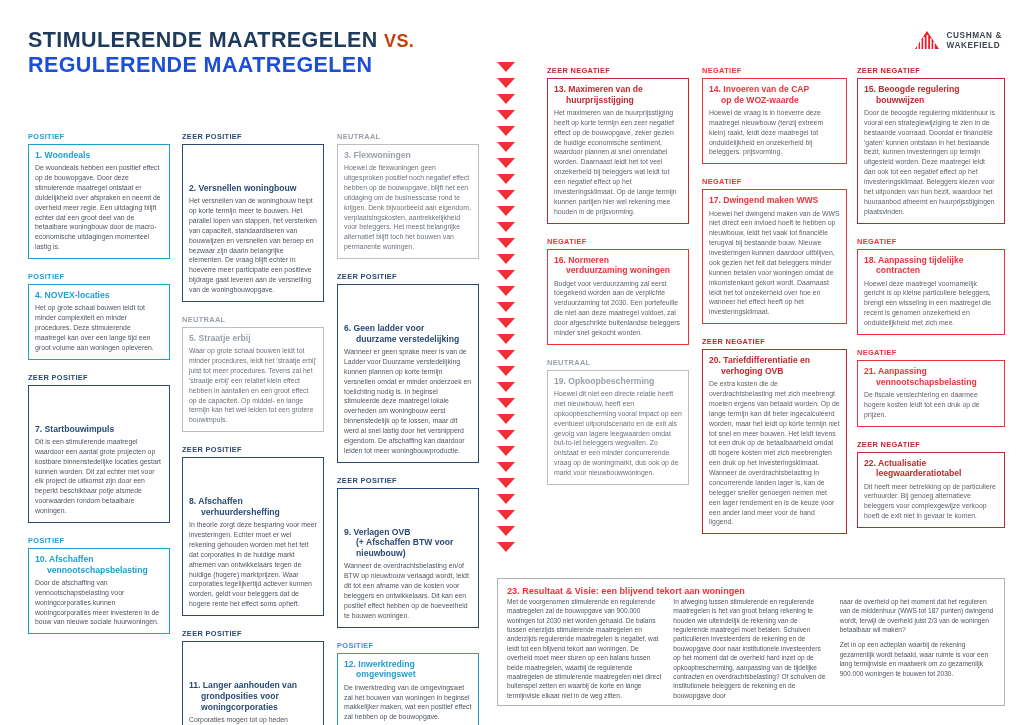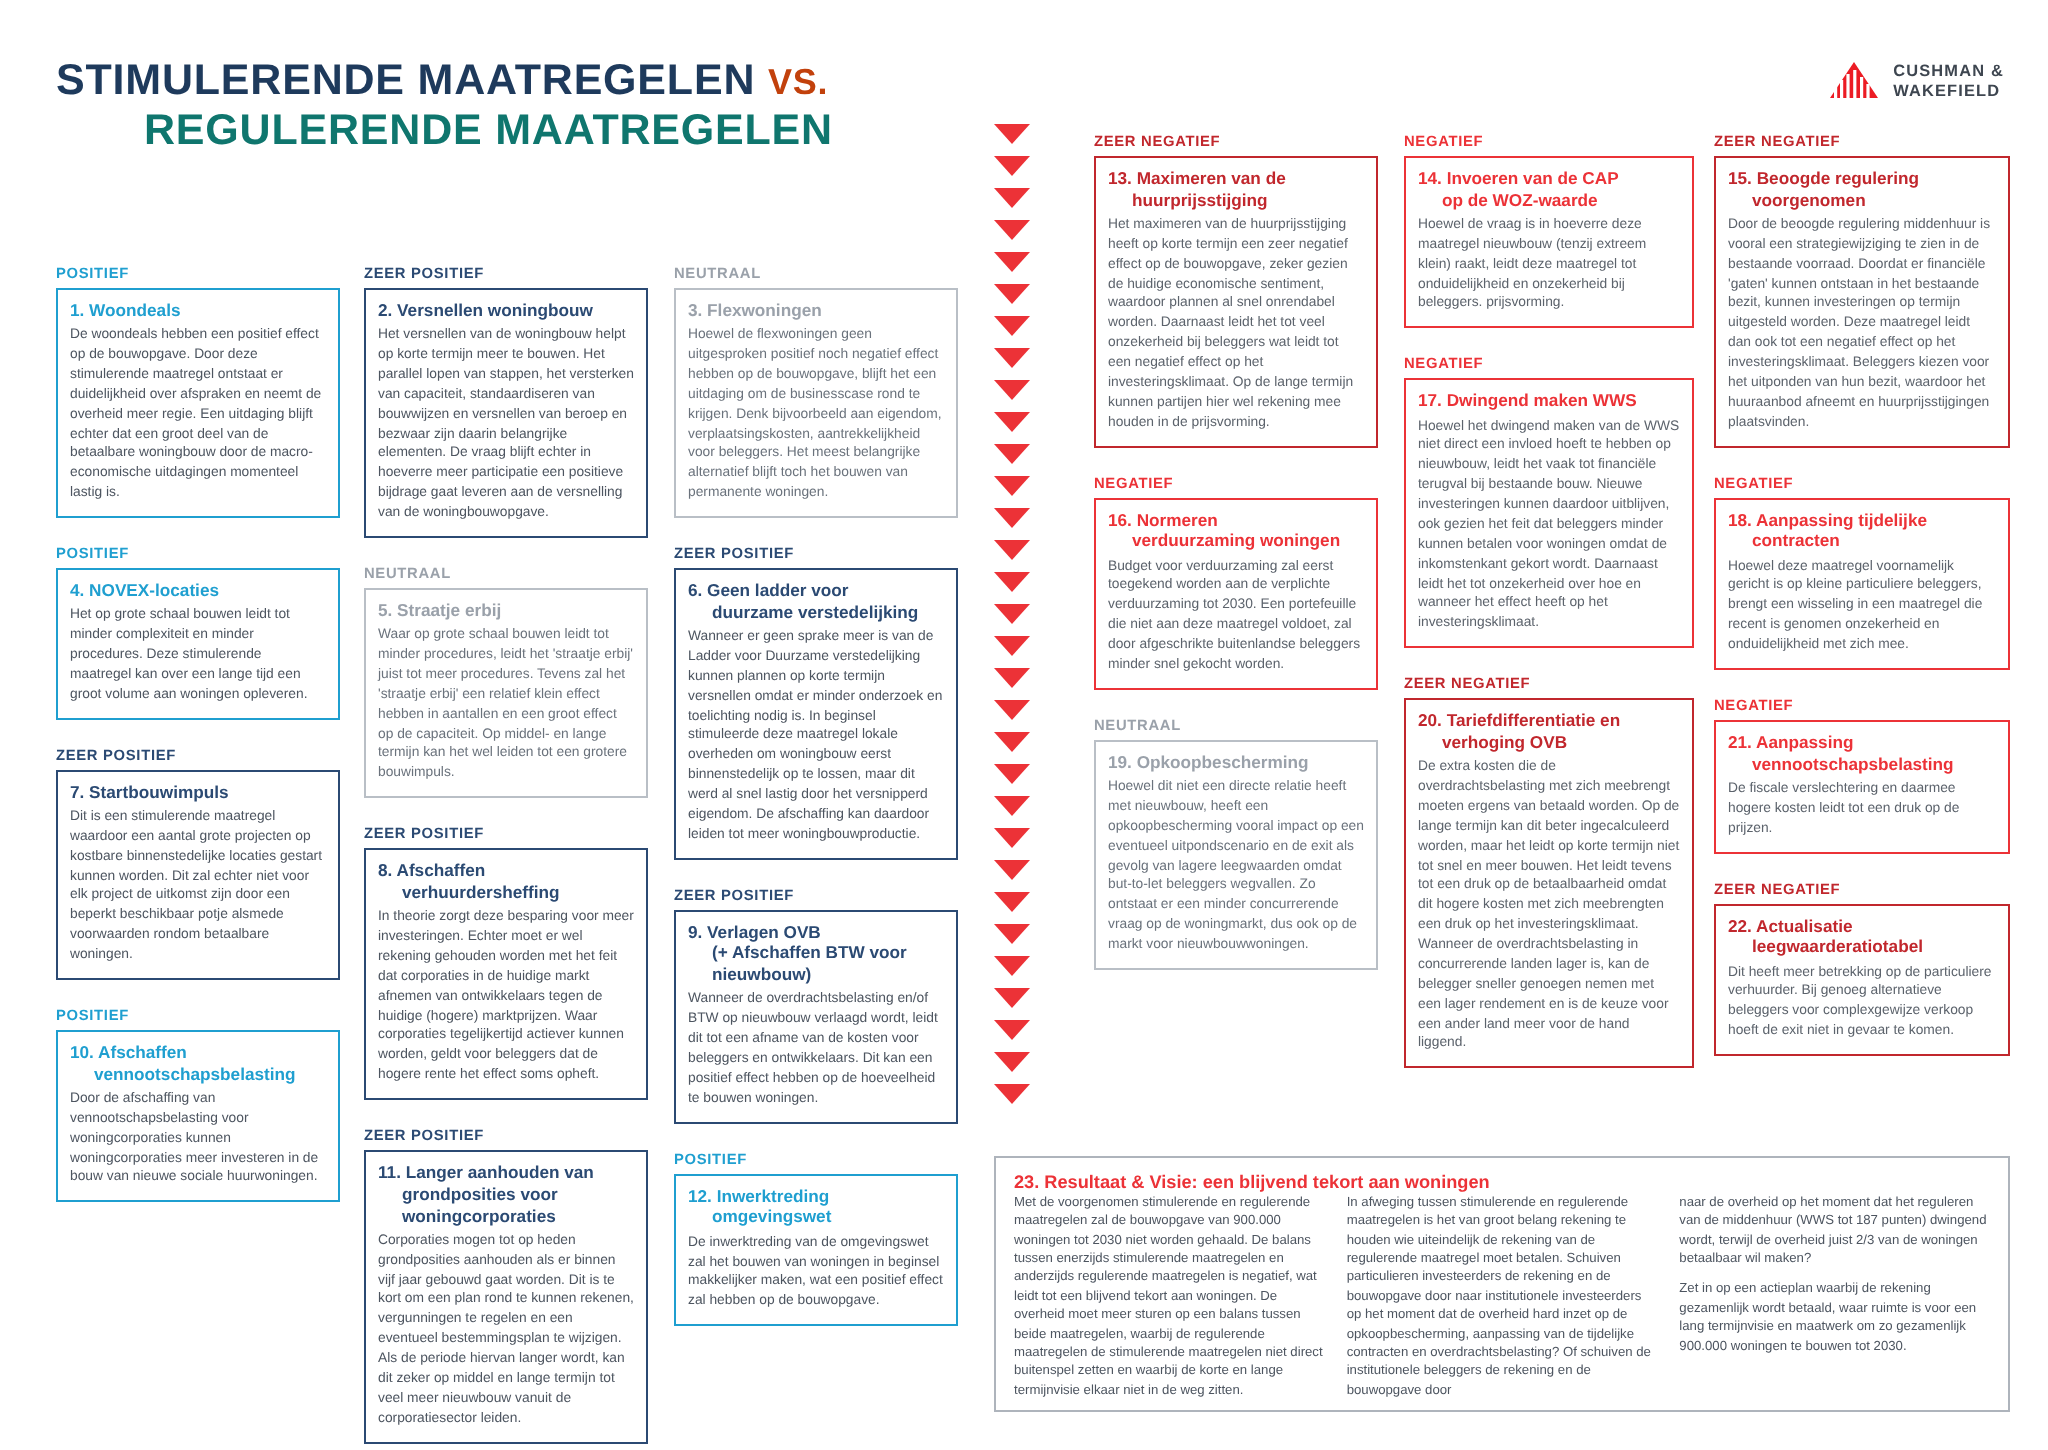--- a/index.html
+++ b/index.html
@@ -9,21 +9,21 @@
     font-family: "Liberation Sans", sans-serif;
     overflow: hidden;
   }
   .page { position: relative; width: 1024px; height: 725px; }
 
   
   .header { position: absolute; left: 28px; top: 28px; width: 700px; }
   .h-line1 { font-size: 21.5px; font-weight: bold; letter-spacing: .4px; line-height: 1.15; }
   .h-main-blue { color: #1e3a5c; }
   .h-vs { color: #c2410c; font-weight: bold; font-size: 18px; }
-  .h-line2 { font-size: 21.5px; font-weight: bold; letter-spacing: .4px; color: #0f766e; line-height: 1.15; margin-left: 44px; }
+  .h-line2 { font-size: 21.5px; font-weight: bold; letter-spacing: .4px; color: #1d4ed8; line-height: 1.15; }
   .h-sub { margin-top: 4px; font-size: 13.4px; color: #6f7680; line-height: 1.35; font-weight: normal; }
 
   
   .logo { position: absolute; right: 22px; top: 30px; display: flex; align-items: center; gap: 7px; }
   .logo-mark { width: 26px; height: 22px; position: relative; }
   .logo-text { font-size: 8.2px; font-weight: bold; color: #3d4category; color:#3e4650; letter-spacing: .6px; line-height: 1.25; }
 
   
   .arrow-strip { position: absolute; left: 497px; top: 62px; width: 22px; height: 500px; }
   .arrow-strip .av { position: absolute; left: 0; width: 0; height: 0;
@@ -48,21 +48,21 @@
 
   
   .cat.blue { color: #1f9fd0; }
   .card.blue { border-color: #1f9fd0; }
   .card.blue .t { color: #1f9fd0; }
   .card.blue .b { color: #4d5560; }
 
   
   .cat.navy { color: #2b4a73; }
   .card.navy { border-color: #2b4a73; }
-  .card.navy .t { color: #2b4a73; }
+  .card.navy .t { color: #2b4a73; margin-top: 33px; }
   .card.navy .b { color: #4d5560; }
 
   
   .cat.grey { color: #9aa1aa; }
   .card.grey { border-color: #b9bfc6; }
   .card.grey .t { color: #9aa1aa; }
   .card.grey .b { color: #6a727c; }
 
   
   .cat.red { color: #ec3237; }
@@ -310,21 +310,21 @@
           <div class="b">De extra kosten die de overdrachtsbelasting met zich meebrengt moeten ergens van betaald worden. Op de lange termijn kan dit beter ingecalculeerd worden, maar het leidt op korte termijn niet tot snel en meer bouwen. Het leidt tevens tot een druk op de betaalbaarheid omdat dit hogere kosten met zich meebrengten een druk op het investeringsklimaat. Wanneer de overdrachtsbelasting in concurrerende landen lager is, kan de belegger sneller genoegen nemen met een lager rendement en is de keuze voor een ander land meer voor de hand liggend.</div>
         </div>
       </div>
     </div>
   <div class="col c6">
       <div class="block">
         <div class="cat dred">ZEER NEGATIEF</div>
         <div class="card dred">
           <div class="t">
             <div>15. Beoogde regulering</div>
-            <div style="padding-left: 12px;">voorgenomen</div>
+            <div style="padding-left: 12px;">bouwwijzen</div>
           </div>
           <div class="b">Door de beoogde regulering middenhuur is vooral een strategiewijziging te zien in de bestaande voorraad. Doordat er financiële 'gaten' kunnen ontstaan in het bestaande bezit, kunnen investeringen op termijn uitgesteld worden. Deze maatregel leidt dan ook tot een negatief effect op het investeringsklimaat. Beleggers kiezen voor het uitponden van hun bezit, waardoor het huuraanbod afneemt en huurprijsstijgingen plaatsvinden.</div>
         </div>
       </div>
       <div class="block">
         <div class="cat red">NEGATIEF</div>
         <div class="card red">
           <div class="t">
             <div>18. Aanpassing tijdelijke</div>
             <div style="padding-left: 12px;">contracten</div>

